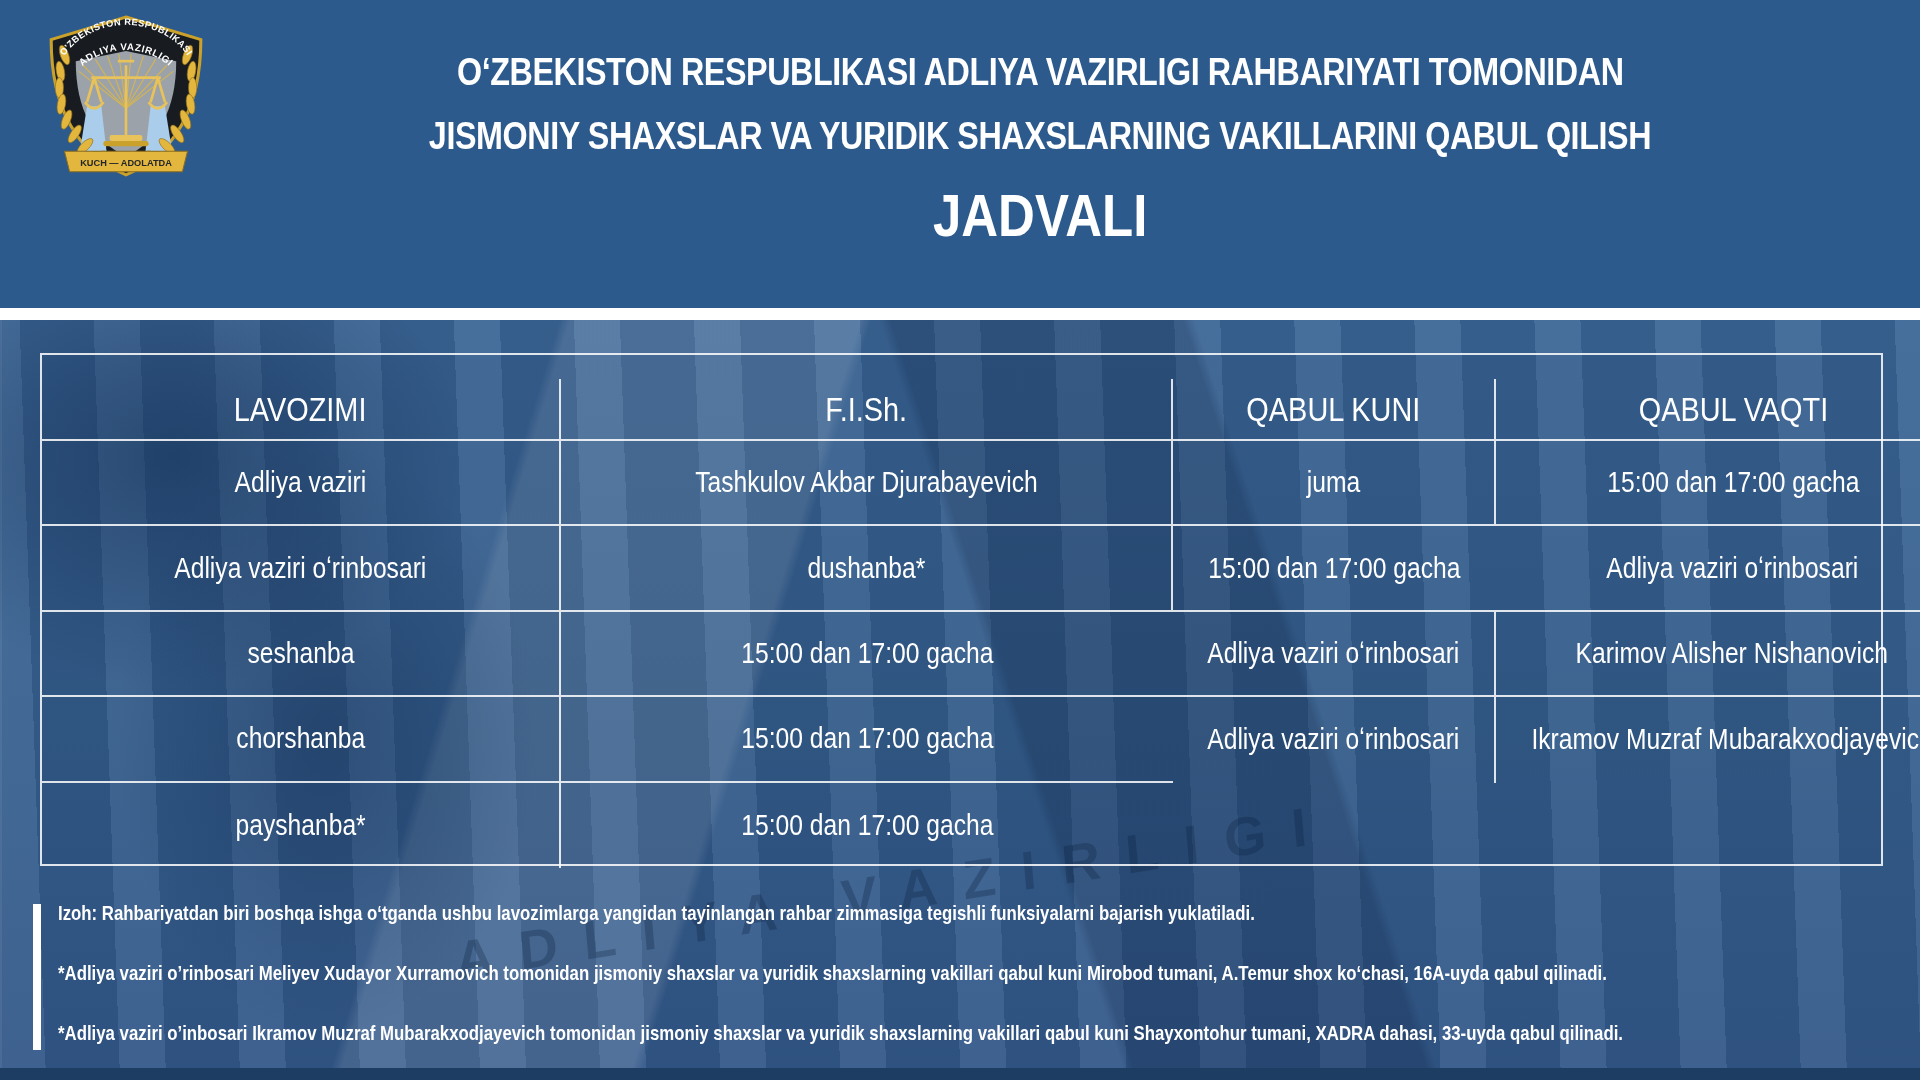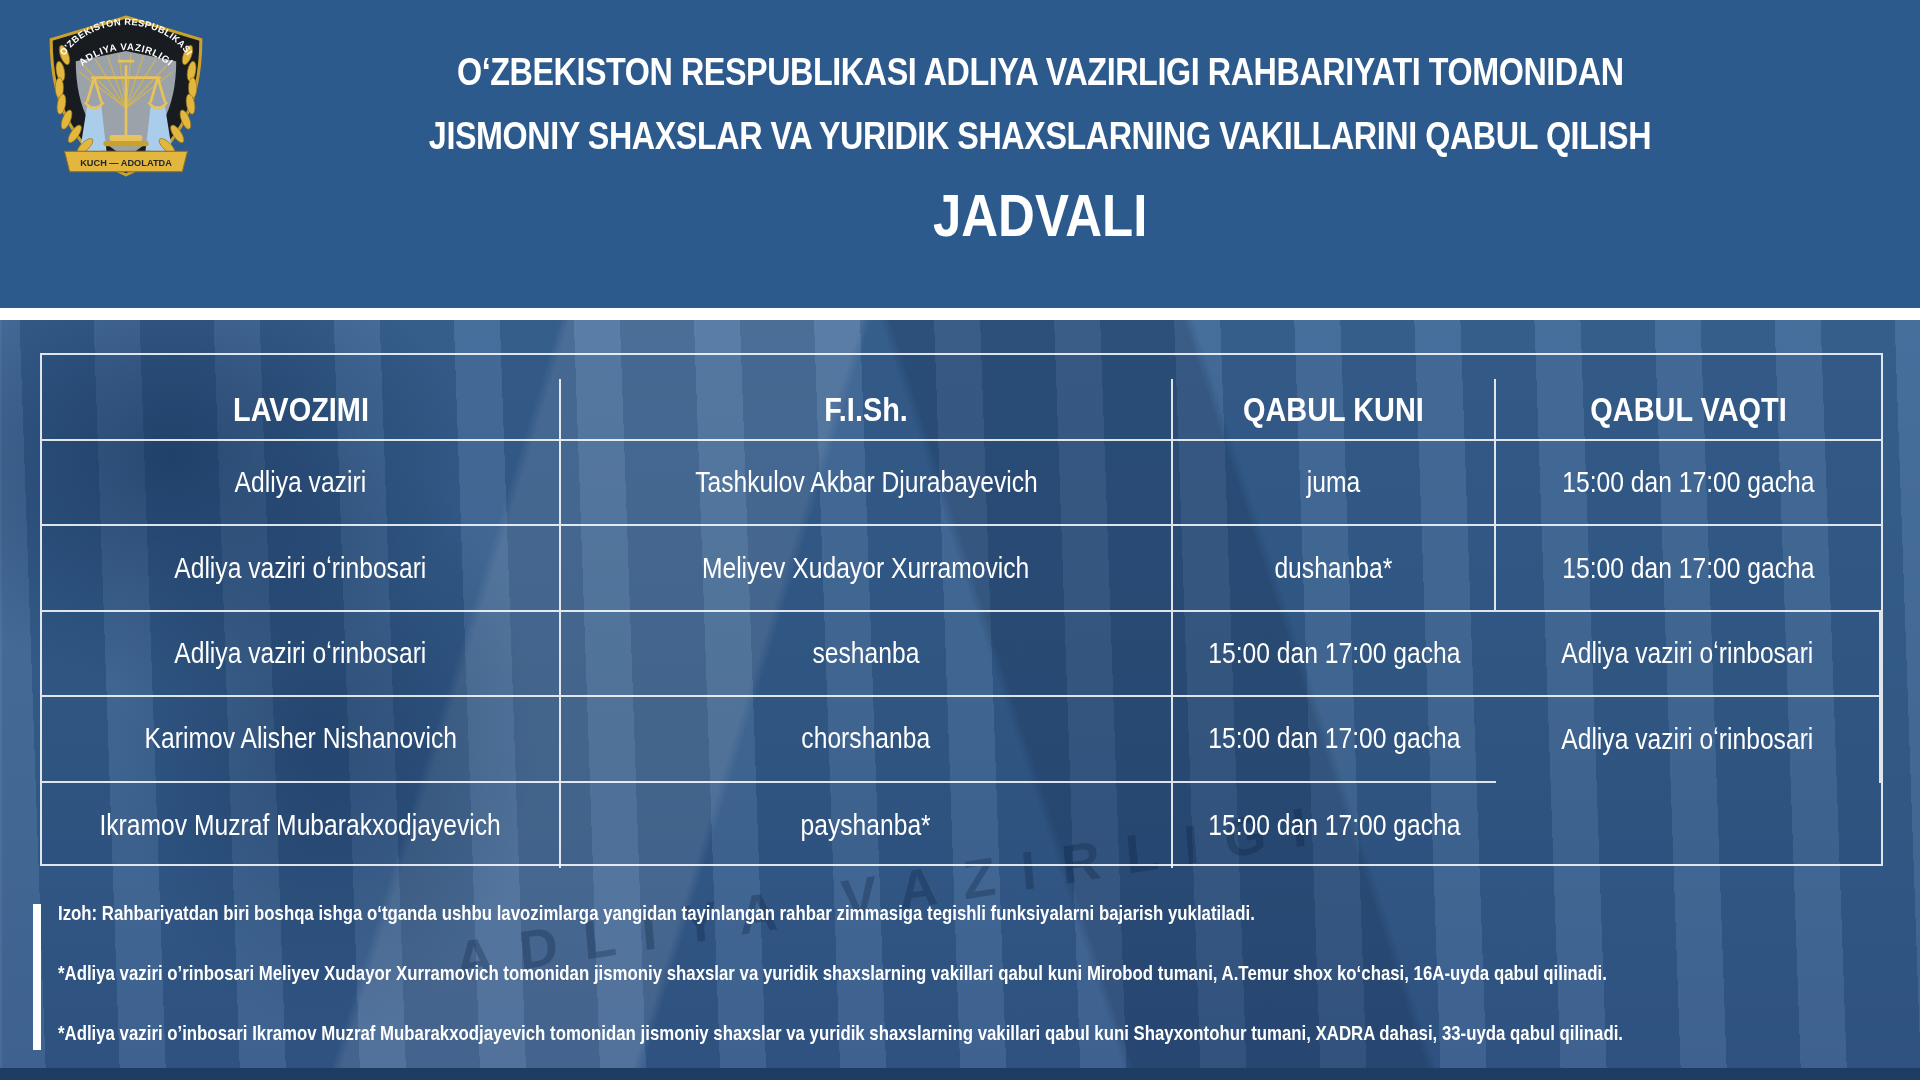--- a/index.html
+++ b/index.html
@@ -52,21 +52,21 @@
     background:rgba(20,48,88,.07);
   }
   .cell{
     display:flex;align-items:center;justify-content:center;
     border-right:2px solid rgba(255,255,255,.85);
     border-bottom:2px solid rgba(255,255,255,.85);
     overflow:visible;
   }
   .cell.last-col{border-right:none;}
   .cell.last-row{border-bottom:none;}
-  .hcell{font-weight:bold;font-size:34px;margin-top:24px;}
+  .hcell{font-weight:normal;font-size:34px;margin-top:24px;}
   .bcell{font-size:29px;font-weight:normal;}
   
   .footnotes{position:absolute;left:33px;top:898px;width:1870px;}
   .foot-bar{
     position:absolute;left:0;top:6px;width:8px;height:146px;background:#ffffff;
   }
   .foot-line{
     position:absolute;left:25px;white-space:nowrap;
     font-size:21px;font-weight:bold;line-height:30px;
   }
@@ -193,23 +193,20 @@
         <span class="cnd">juma</span>
       </div>
     <div class="cell bcell last-col">
         <span class="cnd">15:00 dan 17:00 gacha</span>
       </div>
 
     <div class="cell bcell">
         <span class="cnd">Adliya vaziri oʻrinbosari</span>
       </div>
     <div class="cell bcell">
-        <span class="cnd">Meliyev Xudayor Xurramovich</span>
-      </div>
-    <div class="cell bcell">
         <span class="cnd">dushanba*</span>
       </div>
     <div class="cell bcell last-col">
         <span class="cnd">15:00 dan 17:00 gacha</span>
       </div>
 
     <div class="cell bcell">
         <span class="cnd">Adliya vaziri oʻrinbosari</span>
       </div>
     <div class="cell bcell">

